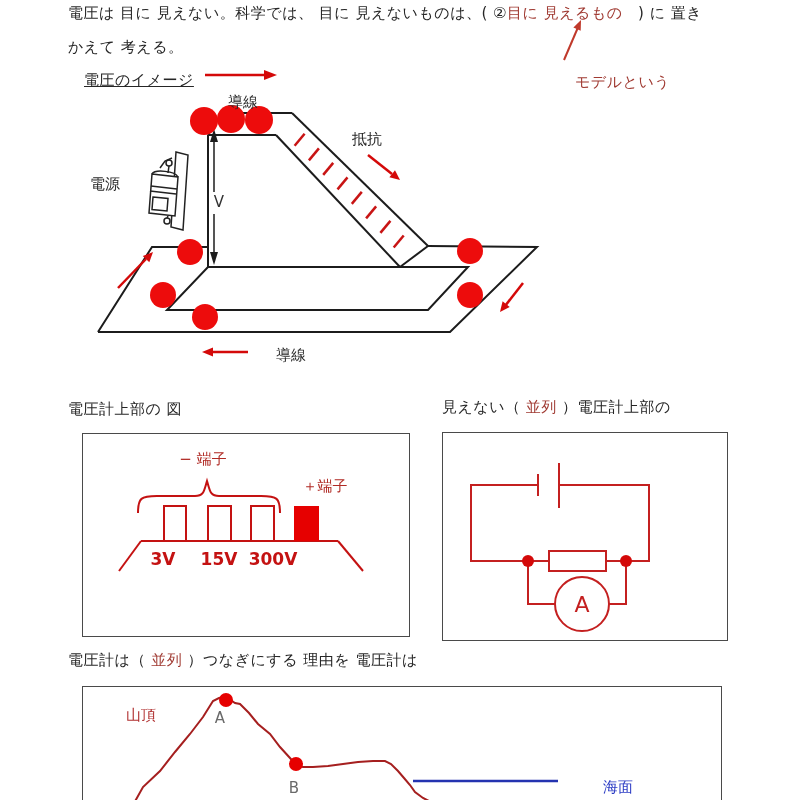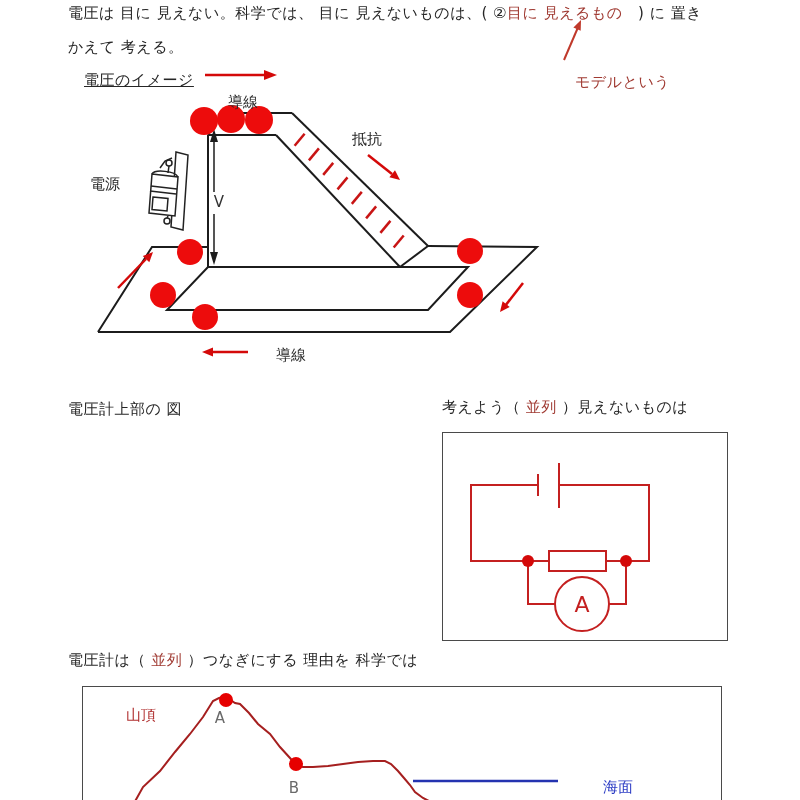--- a/index.html
+++ b/index.html
@@ -115,42 +115,65 @@
       <polygon points="202,352 213,347.5 213,356.5" fill="#d40909"></polygon>
     </g>
 
     <text x="228" y="107" font-size="15" fill="#262626">導線</text>
     <text x="352" y="144" font-size="15" fill="#262626">抵抗</text>
     <text x="90" y="189" font-size="15" fill="#262626">電源</text>
     <text x="276" y="360" font-size="15" fill="#262626">導線</text>
   </svg>
 
   <div class="txt" style="left:68px;top:399px;text-align:right;">電圧計上部の 図</div>
-  <div class="txt" style="left:442px;top:397px;"><span>考えよう（ </span><span class="red-txt">並列</span><span> ）見えないものは</span></div>
+  <div class="txt" style="left:442px;top:397px;"><span>見えない（ </span><span class="red-txt">並列</span><span> ）電圧計上部の</span></div>
 
+  <div class="box" style="left:82px;top:433px;width:326px;height:202px;">
+    <svg width="326" height="202" viewBox="0 0 326 202">
+      <g stroke="#c41212" stroke-width="2" fill="none">
+        <line x1="58" y1="107" x2="255" y2="107"></line>
+        <line x1="58" y1="107" x2="36" y2="137"></line>
+        <line x1="255" y1="107" x2="280" y2="137"></line>
+      </g>
+      <g>
+        <rect x="81" y="72" width="22" height="35" fill="#fff" stroke="#c41212" stroke-width="2"></rect>
+        <rect x="125" y="72" width="23" height="35" fill="#fff" stroke="#c41212" stroke-width="2"></rect>
+        <rect x="168" y="72" width="23" height="35" fill="#fff" stroke="#c41212" stroke-width="2"></rect>
+      </g>
+      <rect x="211" y="72" width="25" height="35" fill="#e60000"></rect>
+      <path d="M55,79 C55,64 58,62 74,62 L112,62 C121,62 121,57 124,47 C127,57 127,62 136,62 L178,62 C194,62 197,64 197,79" stroke="#c41212" stroke-width="2" fill="none"></path>
+      <text x="120" y="30" font-size="15" fill="#b02a24" text-anchor="middle">− 端子</text>
+      <text x="242" y="57" font-size="15" fill="#b02a24" text-anchor="middle">＋端子</text>
+      <g font-size="17" font-weight="bold" fill="#c41212" text-anchor="middle">
+        <text x="80" y="131">3V</text>
+        <text x="136" y="131">15V</text>
+        <text x="190" y="131">300V</text>
+      </g>
+    </svg>
+  </div>
 
   <div class="box" style="left:442px;top:432px;width:284px;height:207px;">
     <svg width="284" height="207" viewBox="0 0 284 207">
       <g stroke="#c42020" stroke-width="2" fill="none">
         <path d="M95,52 L28,52 L28,128 L106,128"></path>
         <path d="M116,52 L206,52 L206,128 L163,128"></path>
         <line x1="95" y1="41" x2="95" y2="63"></line>
         <line x1="116" y1="30" x2="116" y2="75"></line>
         <path d="M85,128 L85,171 L112,171"></path>
         <path d="M183,128 L183,171 L166,171"></path>
       </g>
       <rect x="106" y="118" width="57" height="20" fill="#fff" stroke="#c42020" stroke-width="2"></rect>
       <circle cx="85" cy="128" r="6" fill="#d40909"></circle>
       <circle cx="183" cy="128" r="6" fill="#d40909"></circle>
       <circle cx="139" cy="171" r="27" fill="#fff" stroke="#c42020" stroke-width="2"></circle>
       <text x="139" y="179" font-size="22" fill="#c42020" text-anchor="middle">A</text>
     </svg>
   </div>
 
-  <div class="txt" style="left:68px;top:650px;"><span>電圧計は（ </span><span class="red-txt">並列</span><span> ）つなぎにする 理由を 科学では</span></div>
+  <div class="txt" style="left:68px;top:650px;"><span>電圧計は（ </span><span class="red-txt">並列</span><span> ）つなぎにする 理由を 電圧計は</span></div>
 
   <div class="box" style="left:82px;top:686px;width:638px;height:120px;border-bottom:none;">
     <svg width="638" height="114" viewBox="0 0 638 114">
       <polyline points="50,118 60,100 77,84 92,65 107,47 120,30 130,14 136,11 141,10 146,12 152,16 157,17 166,26 175,37 187,47 197,60 207,71 213,78 220,80 230,80 245,79 260,77 275,75 290,74 302,74 308,77 315,84 321,91 327,98 332,105 340,111 350,116 361,121" fill="none" stroke="#a51f1f" stroke-width="2"></polyline>
       <circle cx="143" cy="13" r="7" fill="#e60000"></circle>
       <circle cx="213" cy="77" r="7" fill="#e60000"></circle>
       <text x="137" y="36" font-size="15" fill="#6a6a6a" text-anchor="middle">A</text>
       <text x="211" y="106" font-size="15" fill="#6a6a6a" text-anchor="middle">B</text>
       <text x="43" y="33" font-size="15" fill="#b03030">山頂</text>
       <line x1="330" y1="94" x2="475" y2="94" stroke="#2433b0" stroke-width="2.5"></line>

